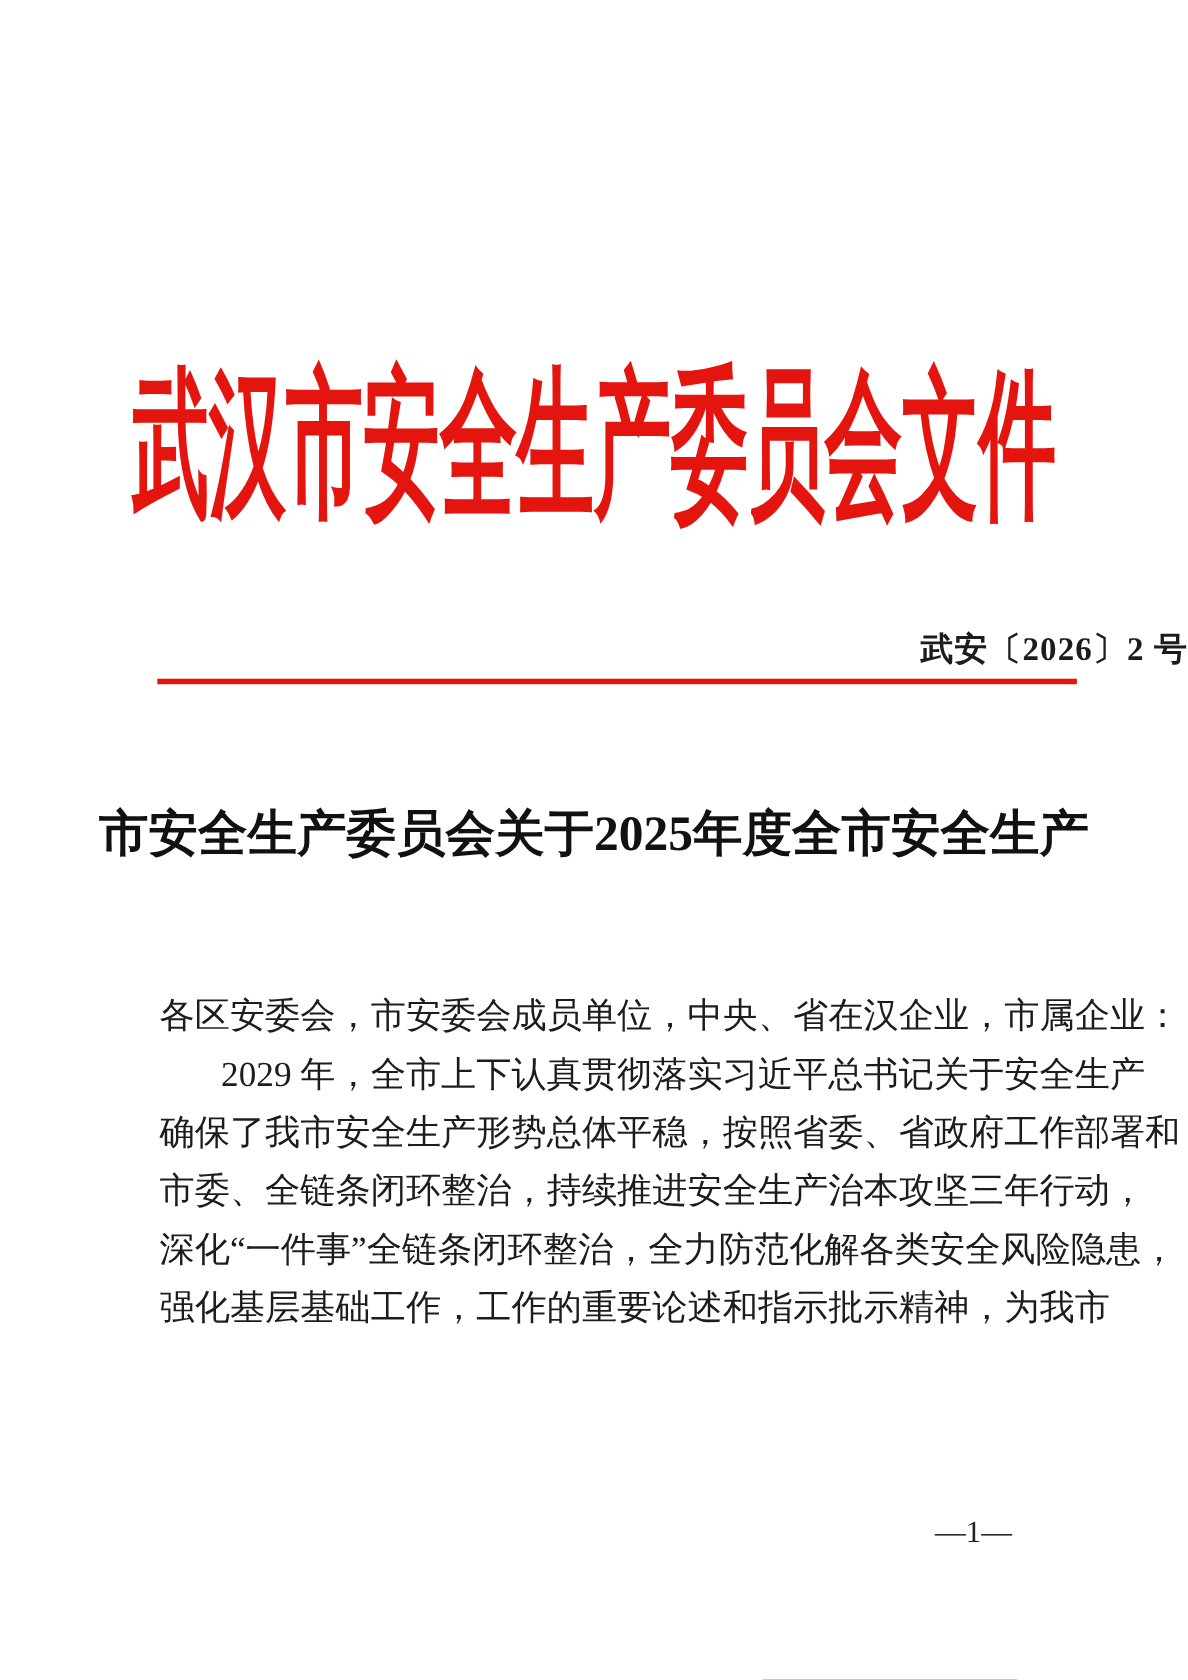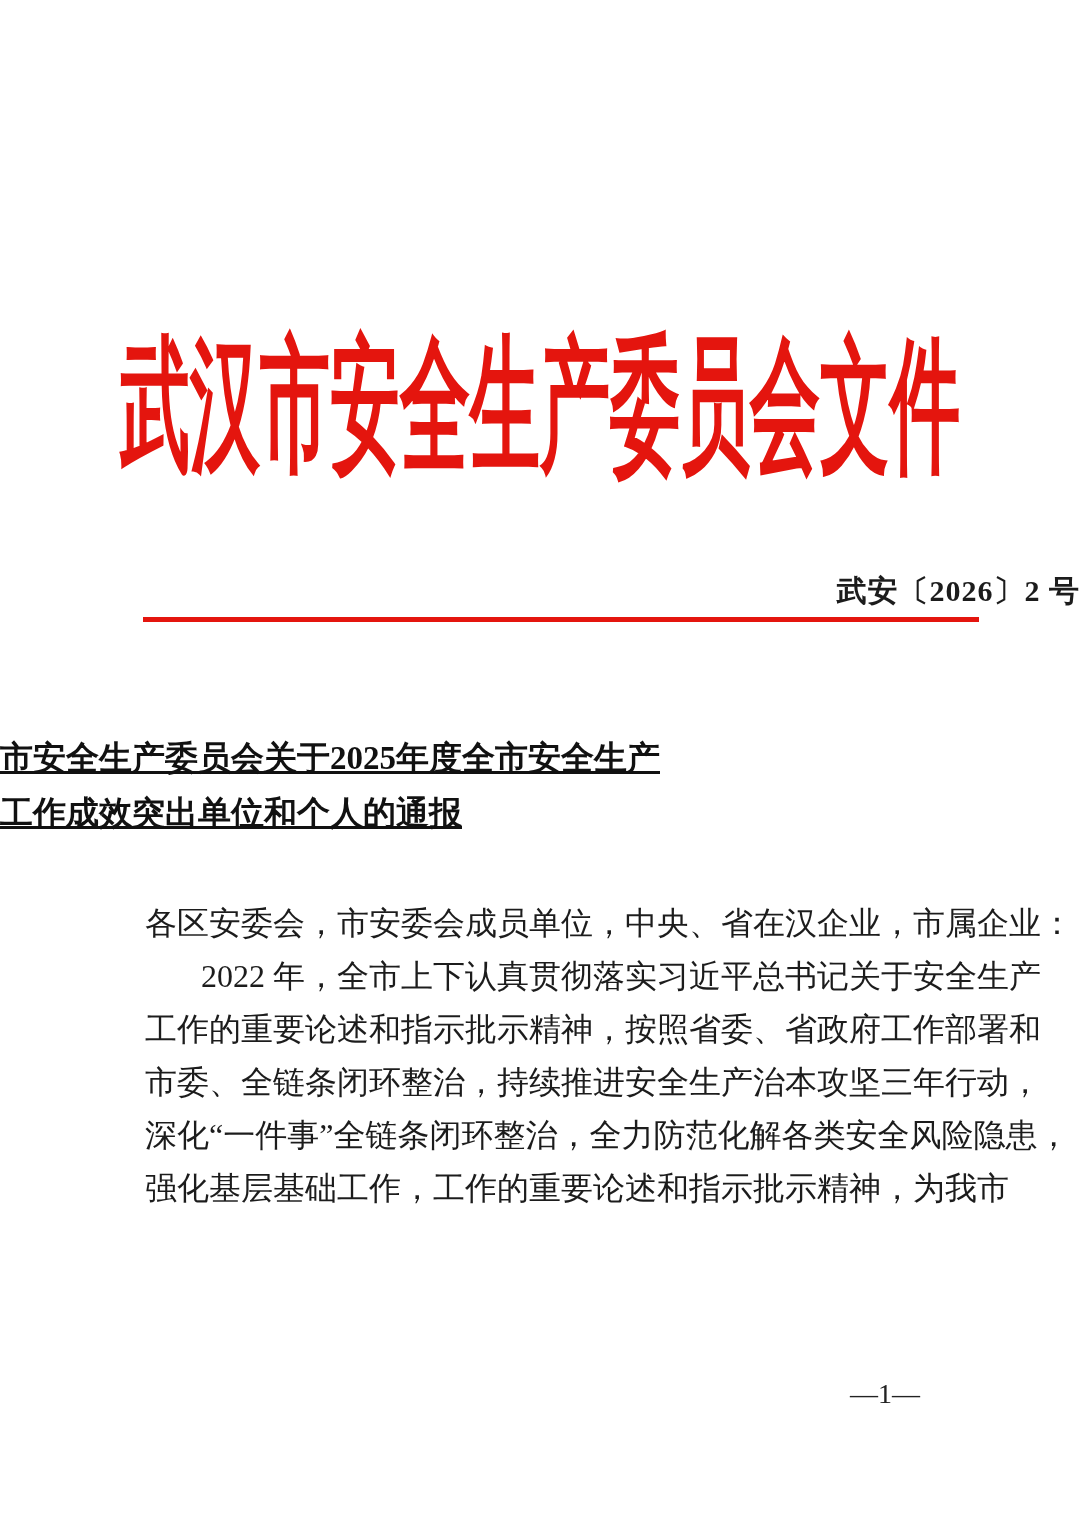--- a/index.html
+++ b/index.html
@@ -60,26 +60,26 @@
     height: 5px;
     background: #e4150e;
   }
 
   
   .doc-title {
     position: absolute;
     top: 731px;
     left: 0;
     width: 100%;
+    text-align: center;
     font-weight: bold;
-    font-size: 33px;
+    font-size: 45px;
     line-height: 55px;
     color: #111;
     letter-spacing: 0px;
-    text-decoration: underline;
   }
 
   
   .body-block {
     position: absolute;
     top: 897px;
     left: 145px;
     width: 789px;
     font-size: 32px;
     color: #1c1c1c;
@@ -114,27 +114,26 @@
   <div class="red-title-wrap">
     <div class="red-title">武汉市安全生产委员会文件</div>
   </div>
 
   <div class="doc-number">武安〔2026〕2 号</div>
 
   <div class="red-rule"></div>
 
   <div class="doc-title">
     <div>市安全生产委员会关于2025年度全市安全生产</div>
-    <div>工作成效突出单位和个人的通报</div>
   </div>
 
   <div class="body-block">
     <div class="body-line">各区安委会，市安委会成员单位，中央、省在汉企业，市属企业：</div>
-    <div class="body-line indent">2022 年，全市上下认真贯彻落实习近平总书记关于安全生产</div>
-    <div class="body-line">工作的重要论述和指示批示精神，按照省委、省政府工作部署和</div>
+    <div class="body-line indent">2029 年，全市上下认真贯彻落实习近平总书记关于安全生产</div>
+    <div class="body-line">确保了我市安全生产形势总体平稳，按照省委、省政府工作部署和</div>
     <div class="body-line">市委、全链条闭环整治，持续推进安全生产治本攻坚三年行动，</div>
     <div class="body-line">深化“一件事”全链条闭环整治，全力防范化解各类安全风险隐患，</div>
     <div class="body-line">强化基层基础工作，工作的重要论述和指示批示精神，为我市</div>
   </div>
 
   <div class="page-number">—1—</div>
 
 </div>
 
 </body></html>

